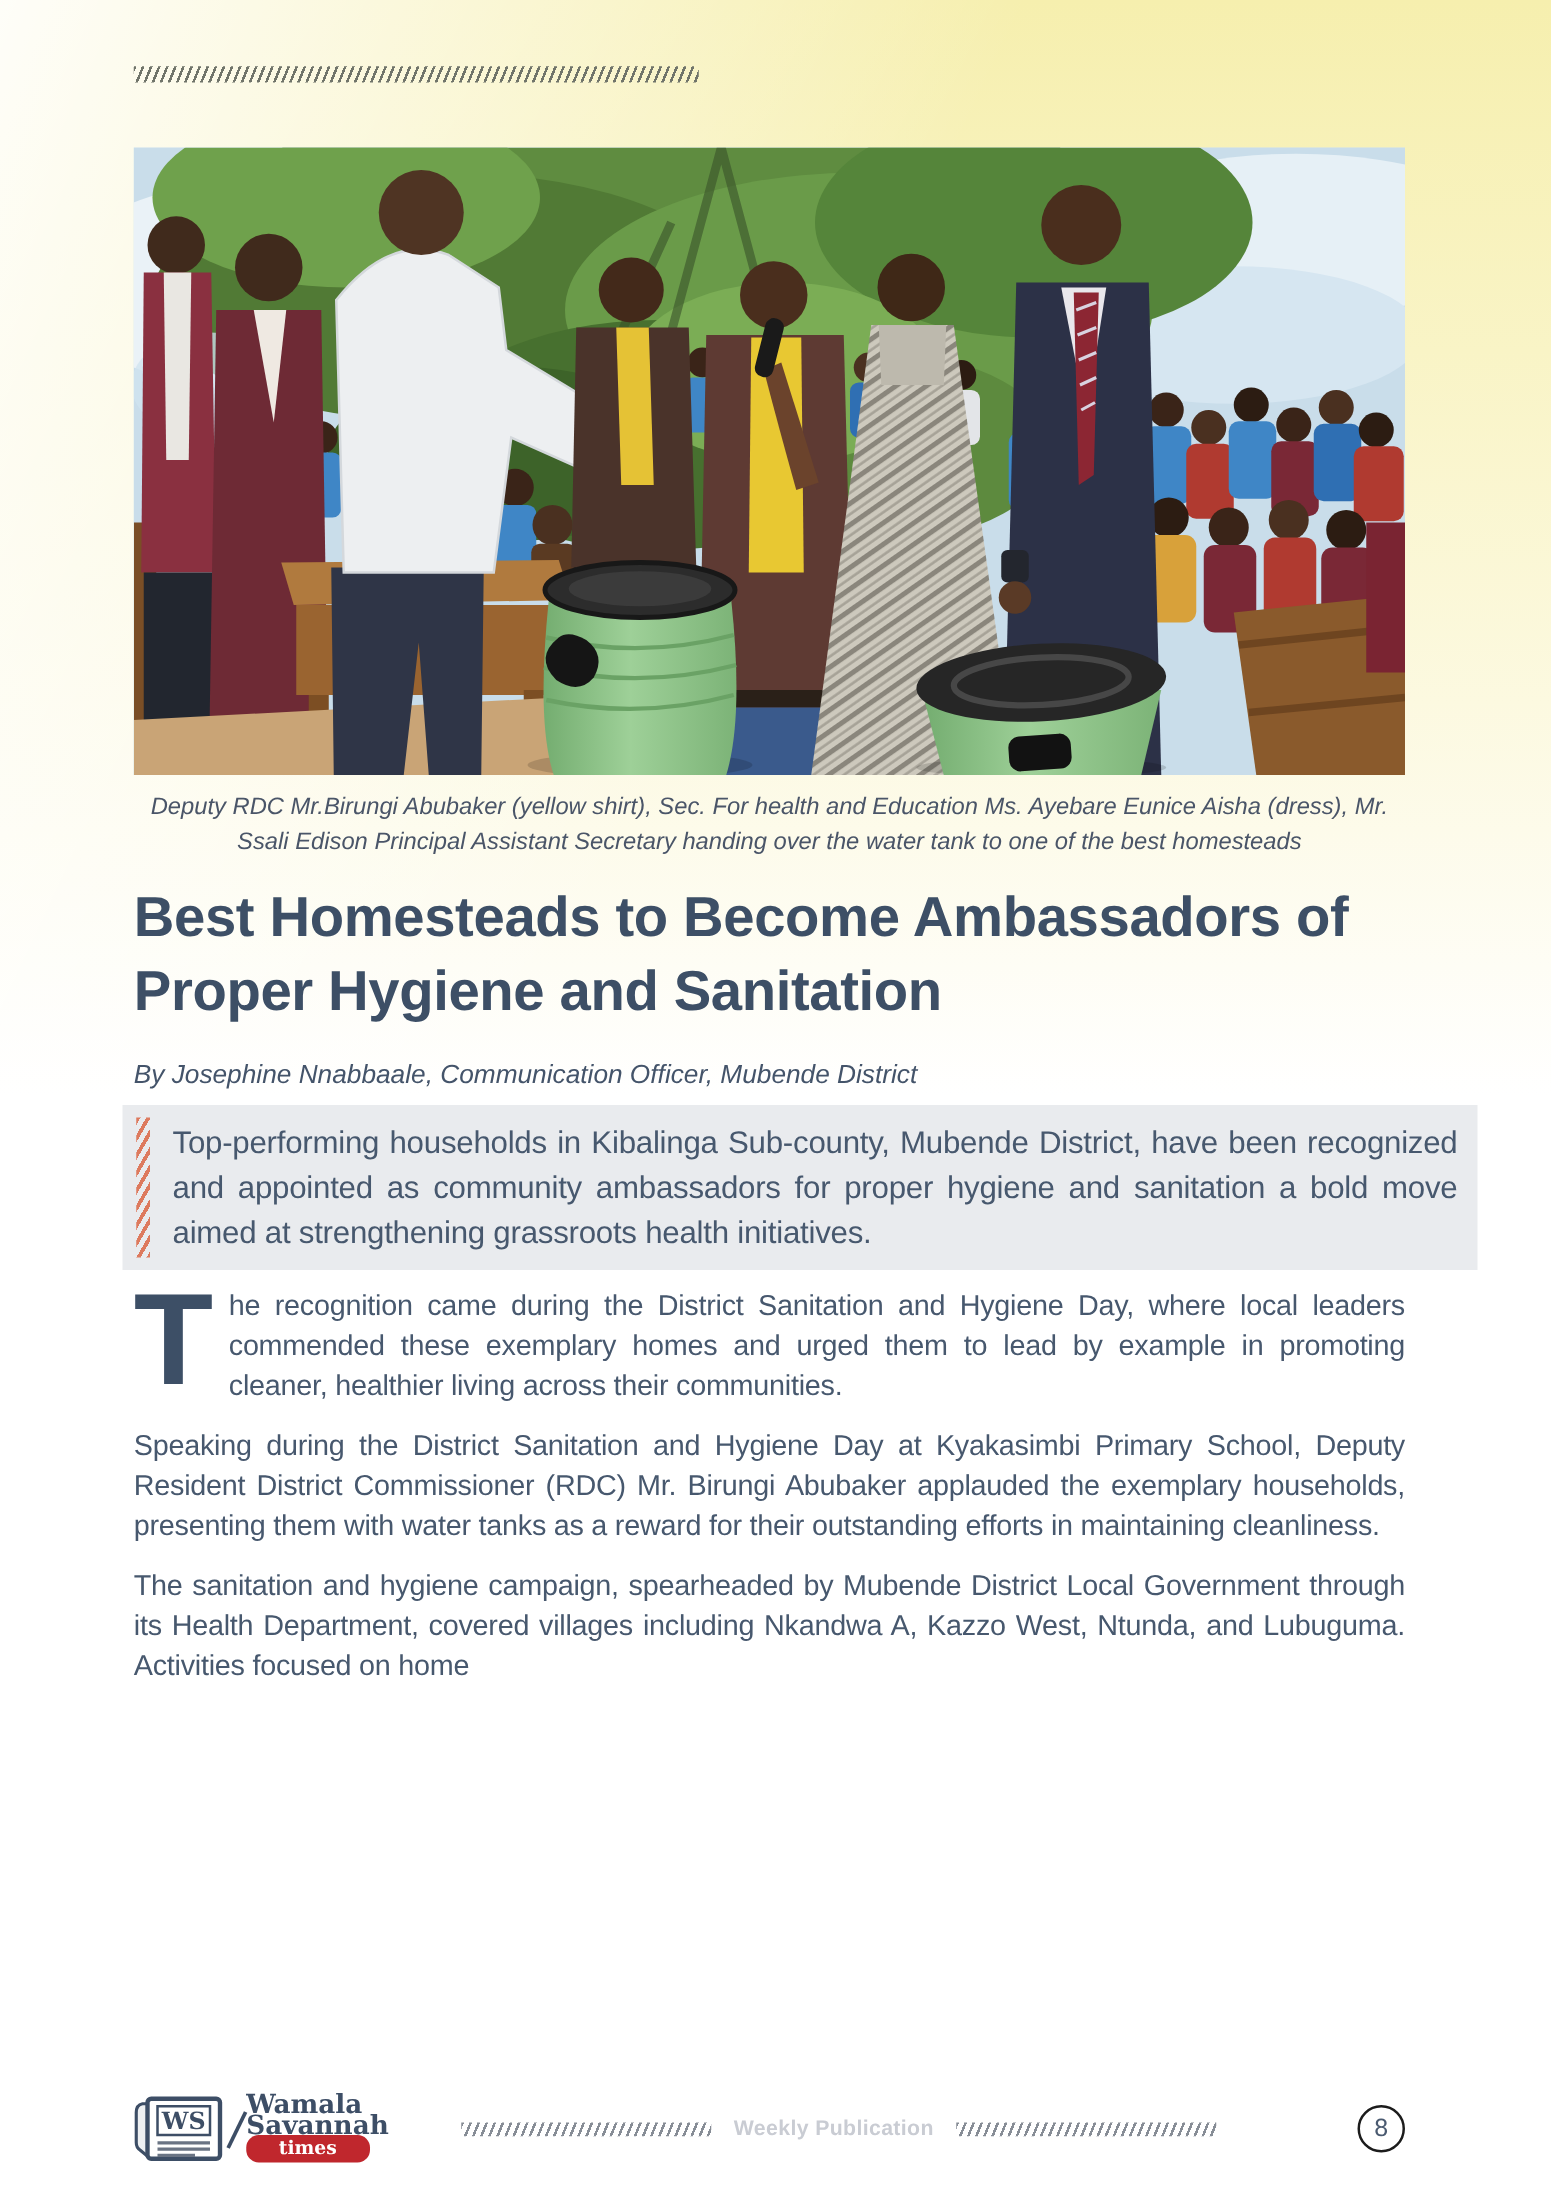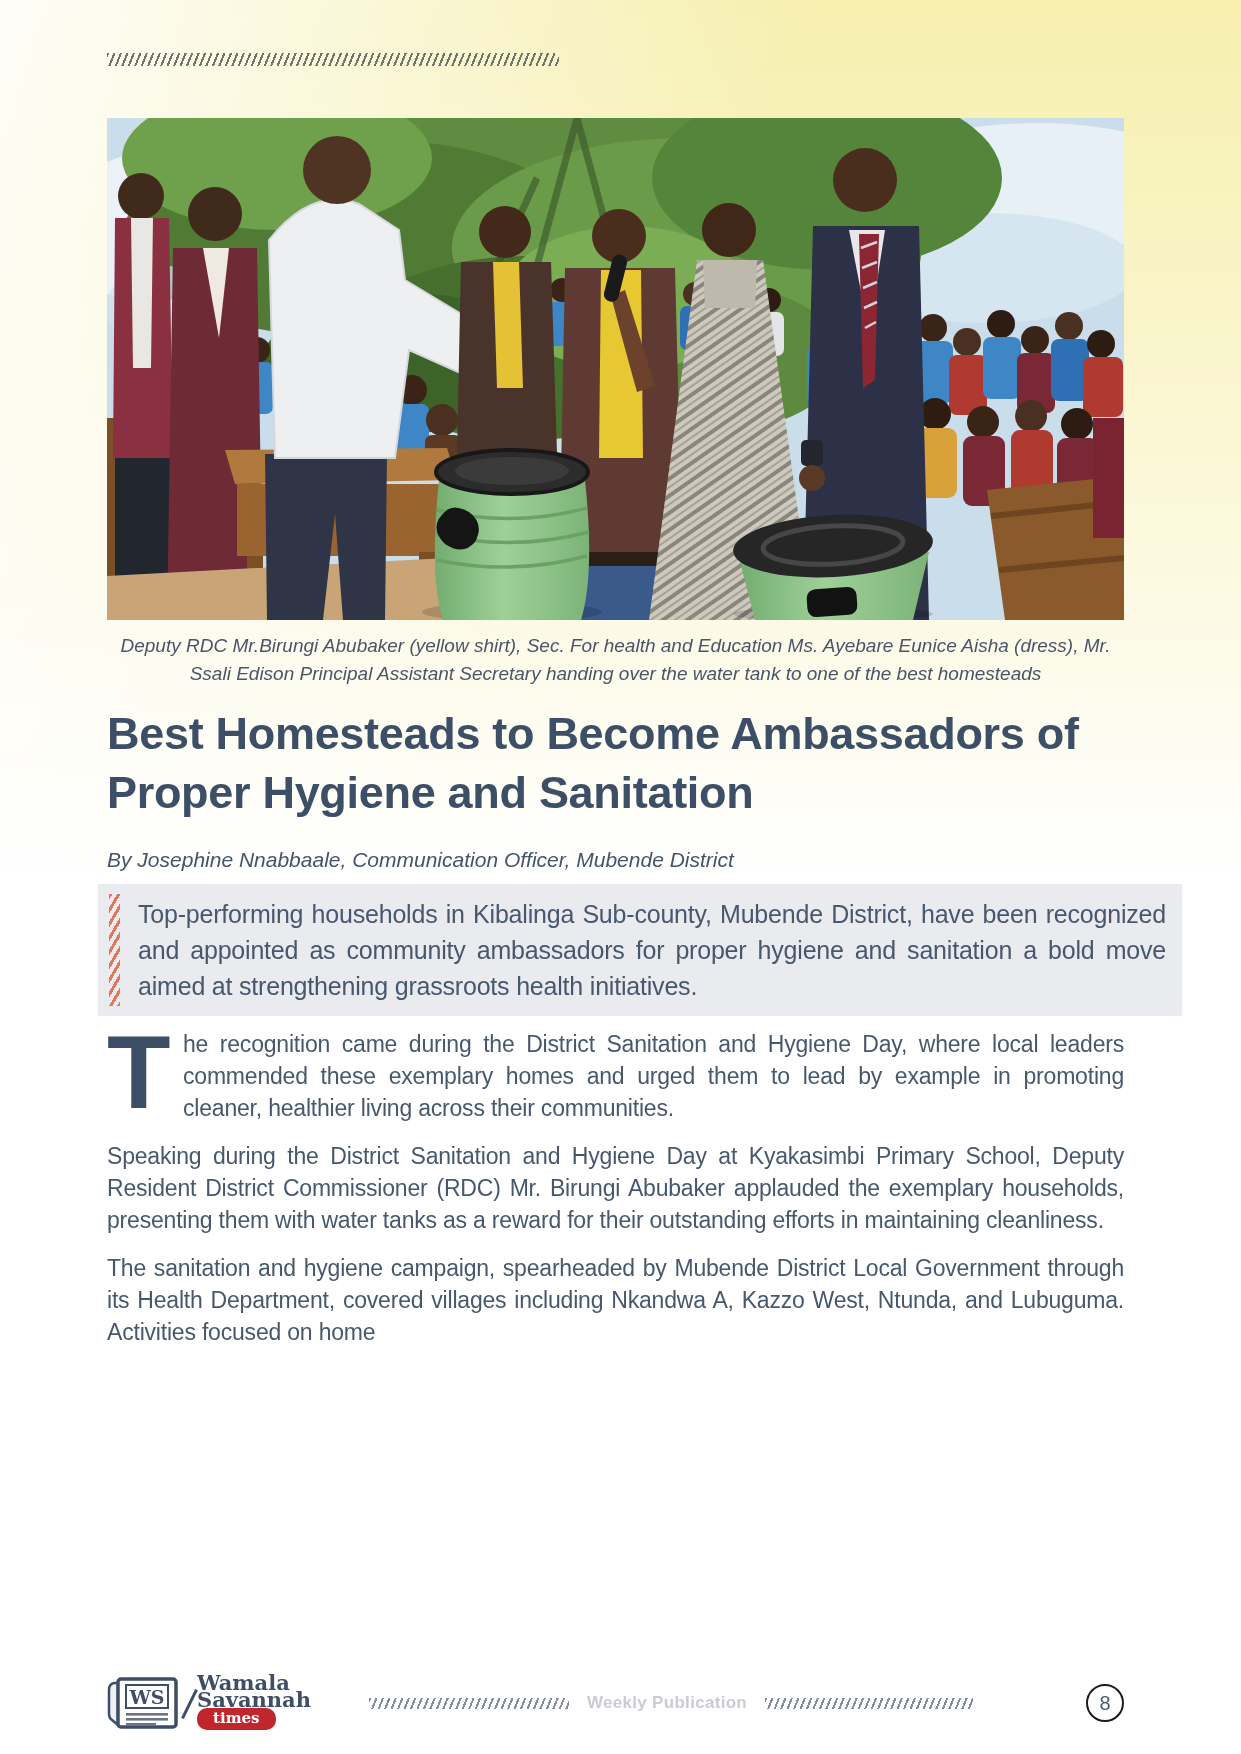--- a/index.html
+++ b/index.html
@@ -72,21 +72,21 @@
     position:absolute;left:107px;top:1668px;width:1017px;height:70px;
     display:flex;align-items:center;
   }
   .logo{display:flex;align-items:flex-start;}
   .logo-text{position:relative;margin-left:6px;padding-left:12px;}
   .logo-slash{position:absolute;left:3px;top:14px;width:3px;height:32px;background:#3d4e66;transform:rotate(26deg);}
   .logo-names{font-family:"DejaVu Serif",serif;font-weight:bold;font-size:21px;line-height:17px;color:#3d4e66;}
   .times-badge{
     display:inline-block;margin-top:0;background:#c0272d;color:#ffffff;
     font-family:"DejaVu Serif",serif;font-weight:bold;font-size:15px;
-    padding:1px 16px 3px;border-radius:10px;
+    padding:1px 26px 3px;border-radius:10px;
   }
   .footer-hatch{background:repeating-linear-gradient(112deg,#878d96 0 2px,transparent 2px 6px);height:11px;}
   .footer-hatch.left{width:200px;margin-left:58px;}
   .footer-hatch.right{width:208px;}
   .publication{
     margin:0 18px;font-size:17px;font-weight:700;color:#c9ccd3;letter-spacing:0.3px;white-space:nowrap;
   }
   .page-circle{
     margin-left:auto;width:34px;height:34px;border:2.5px solid #1c1c1c;border-radius:50%;
     display:flex;align-items:center;justify-content:center;

